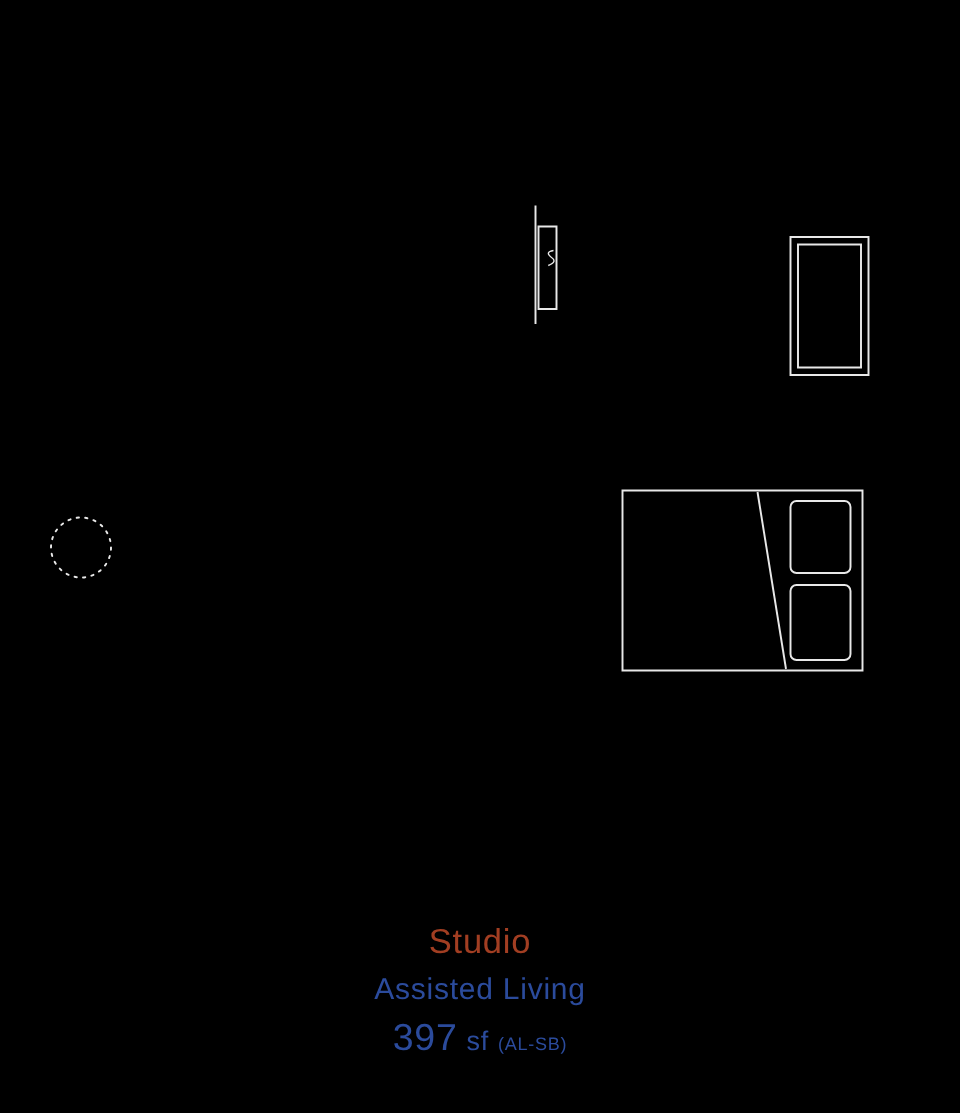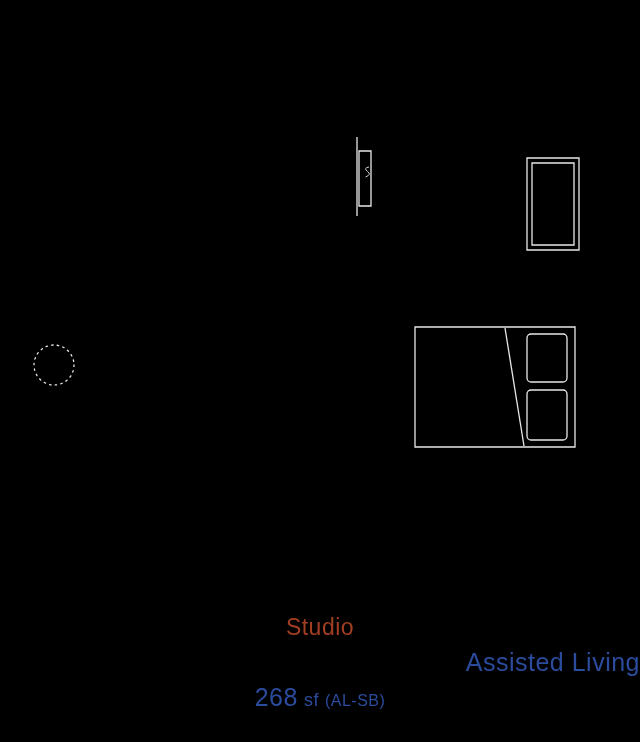--- a/index.html
+++ b/index.html
@@ -34,36 +34,35 @@
     line-height: 1;
   }
   .room-type {
     color: #A23E22;
     font-size: 23px;
     margin-bottom: 11px;
     letter-spacing: 0.5px;
   }
   .program {
     color: #2B4B9C;
-    font-size: 25px;
+    font-size: 20px;
     margin-bottom: 10px;
     letter-spacing: 0.5px;
-    text-align: right;
   }
   .area {
     color: #2B4B9C;
     font-size: 25px;
     letter-spacing: 0.5px;
   }
   .area .unit {
     font-size: 18px;
     margin-left: 6px;
   }
   .area .code {
-    font-size: 16px;
+    font-size: 12px;
     margin-left: 6px;
   }
 </style>
 </head>
 <body>
 
 <div class="stage">
 
   <svg class="plan-svg" viewBox="0 0 640 742" fill="none" stroke="#E8E8E8" stroke-width="1.3">
 
@@ -87,17 +86,17 @@
 
     <g>
       <circle cx="54" cy="365" r="20" stroke-dasharray="1.5 4.2" stroke-linecap="round"></circle>
     </g>
   </svg>
 
   <div class="caption">
     <div class="room-type">Studio</div>
     <div class="program">Assisted Living</div>
     <div class="area">
-      <span class="value">268</span><span class="unit">sf</span><span class="code">(AL-SB)</span>
+      <span class="value">397</span><span class="unit">sf</span><span class="code">(AL-SB)</span>
     </div>
   </div>
 
 </div>
 
 </body></html>

